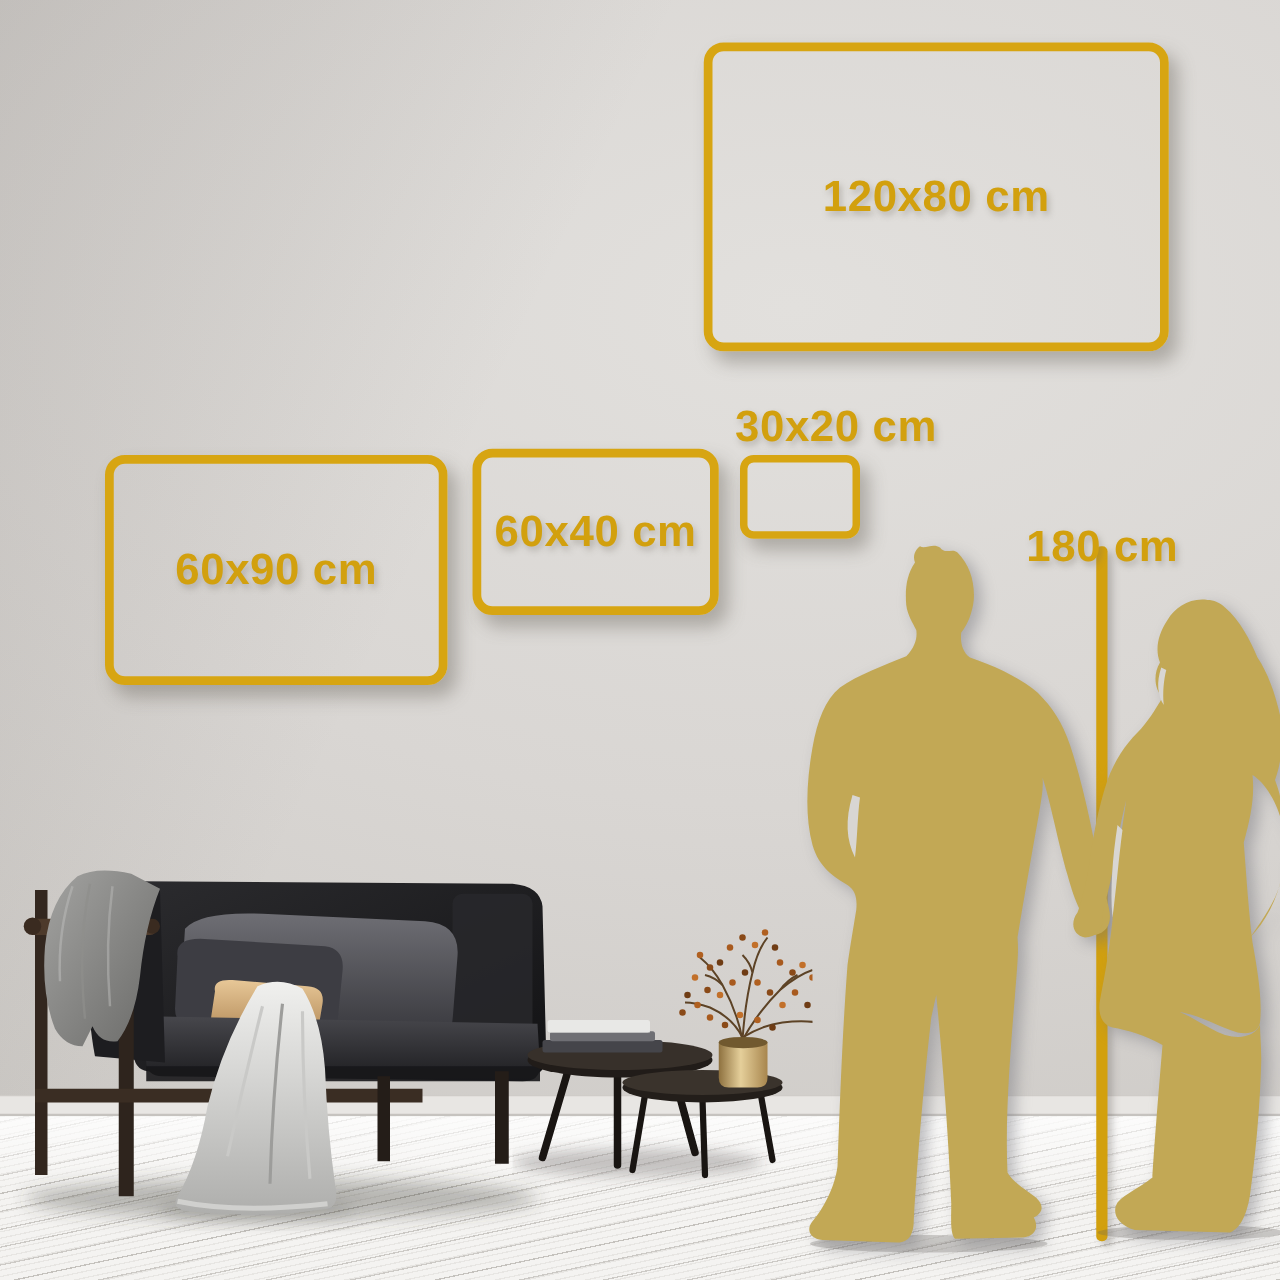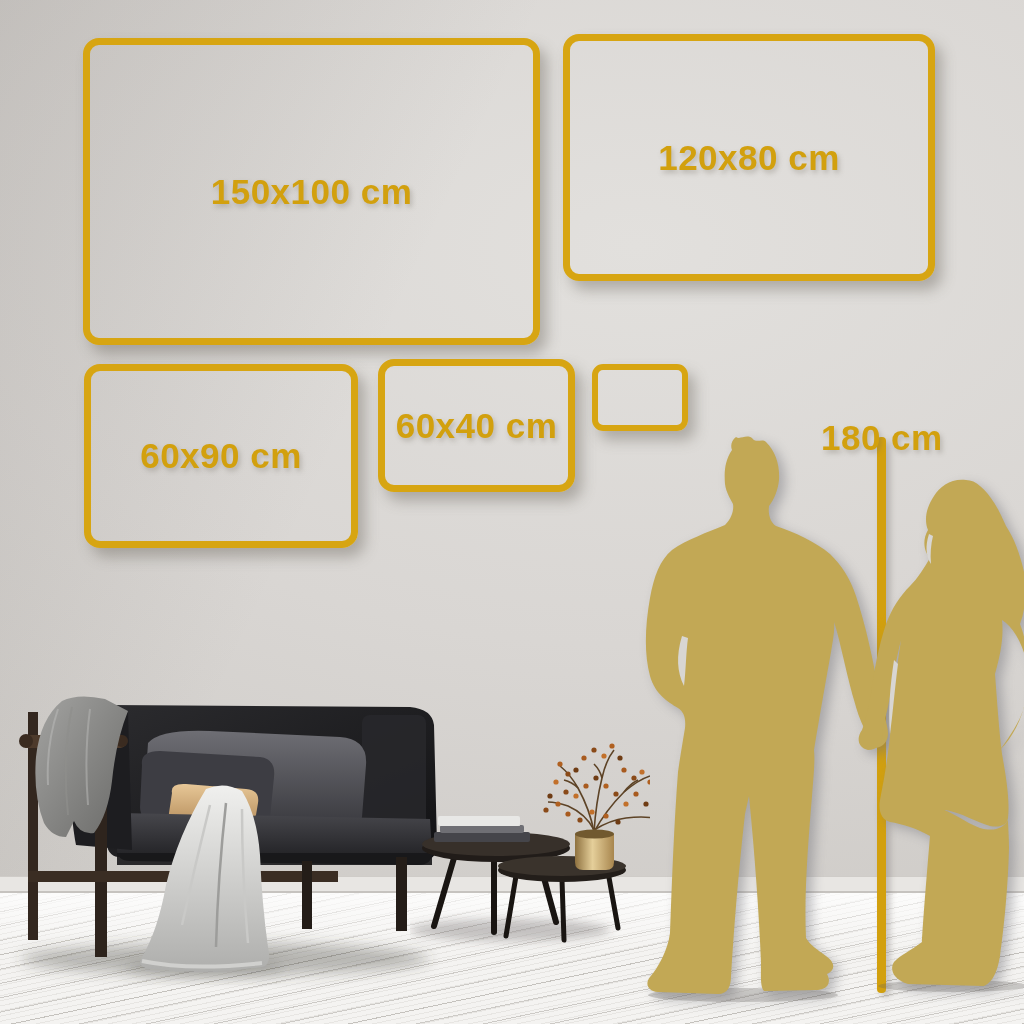--- a/index.html
+++ b/index.html
@@ -272,29 +272,27 @@
       <rect x="30" y="95" width="84" height="8" rx="2" fill="#6f6f74"></rect>
       <rect x="28" y="94" width="82" height="2" fill="#c8c8c6"></rect>
       <rect x="28" y="86" width="82" height="10" rx="2" fill="#e8e8e6"></rect>
     </g>
     <g>
       <path d="M165,104 L165,132 Q165,140 173,140 L196,140 Q204,140 204,132 L204,104 Z" fill="url(#vaseG)"></path>
       <ellipse cx="184.5" cy="104" rx="19.5" ry="4.5" fill="#71592f"></ellipse>
     </g>
   </svg>
 
-  <div class="frame z6" style="left:83px;top:38px;width:457px;height:307px;">
-    <span class="size-label">150x100 cm</span>
-  </div>
   <div class="frame z6" style="left:563px;top:34px;width:372px;height:247px;">
     <span class="size-label">120x80 cm</span>
   </div>
   <div class="frame z6" style="left:84px;top:364px;width:274px;height:184px;">
     <span class="size-label">60x90 cm</span>
   </div>
   <div class="frame z6" style="left:378px;top:359px;width:197px;height:133px;">
     <span class="size-label">60x40 cm</span>
   </div>
   <div class="frame small z6" style="left:592px;top:364px;width:96px;height:67px;"></div>
+  <span class="size-label floating-label z6" style="left:588px;top:322px;">30x20 cm</span>
 
   <span class="size-label floating-label z6" style="left:821px;top:418px;">180 cm</span>
 
 </div>
 
 </body></html>

